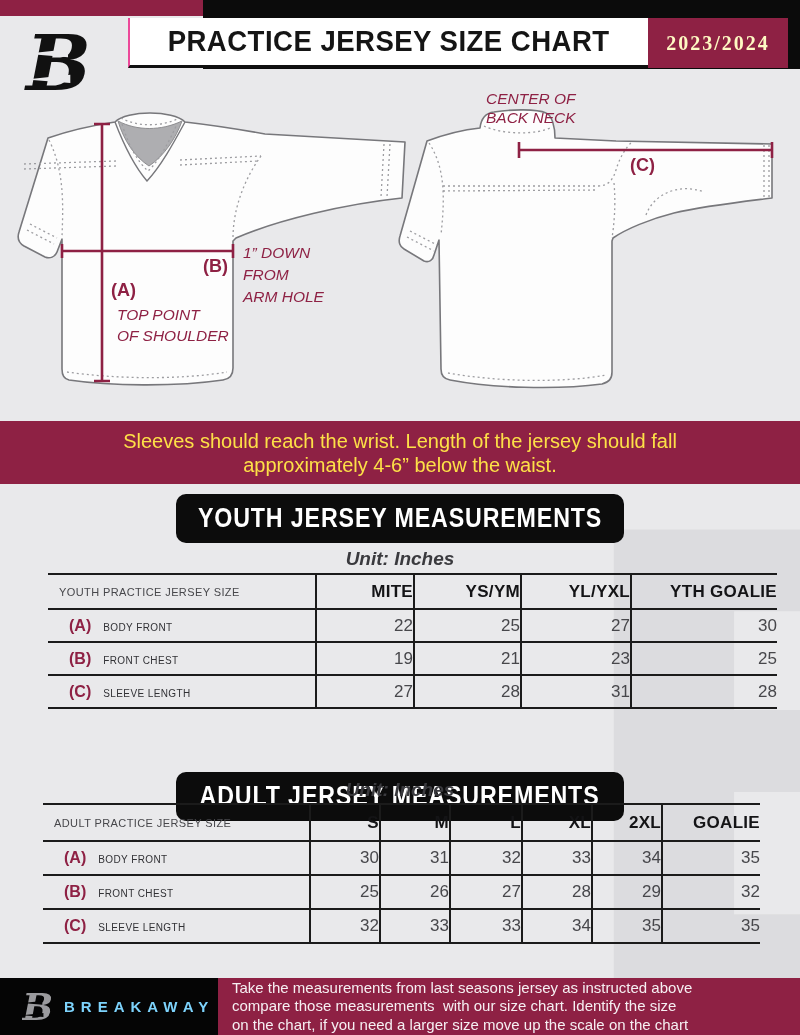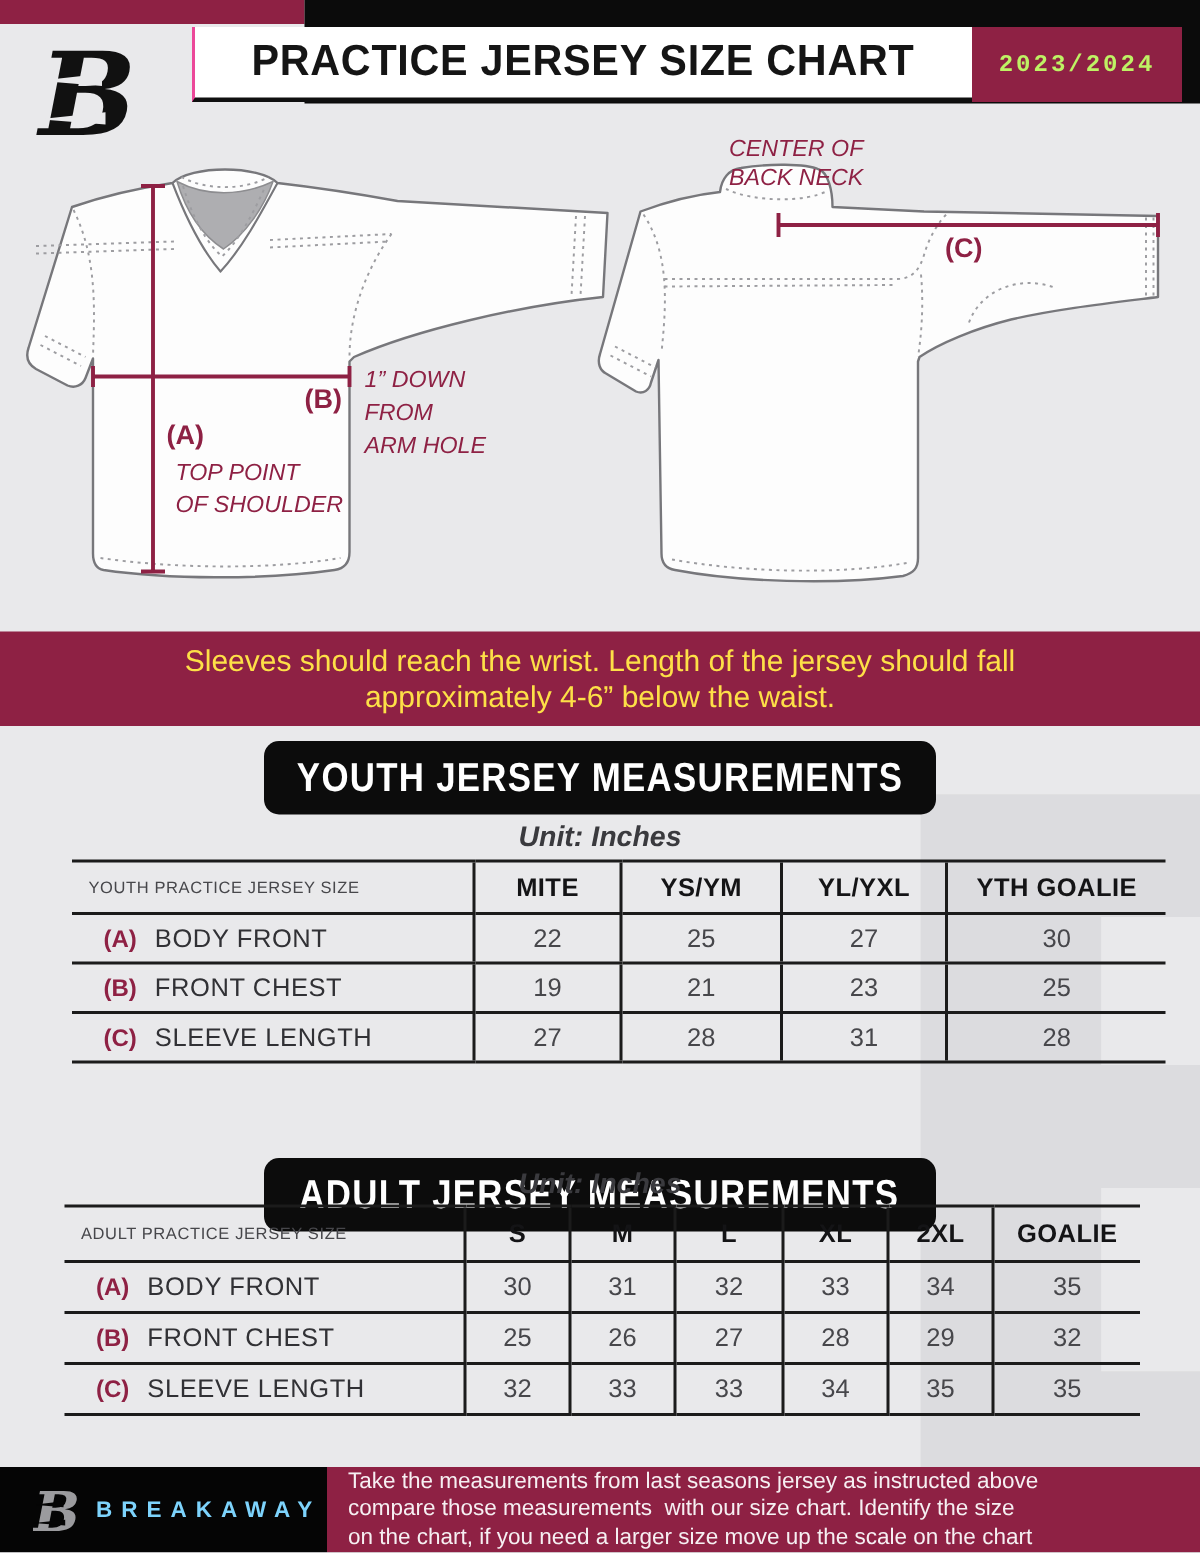--- a/index.html
+++ b/index.html
@@ -27,22 +27,22 @@
   }
   .title-box span {
     font-weight:bold; font-size:29px; letter-spacing:0.5px; color:#151515;
     white-space:nowrap; transform:scaleX(0.95);
   }
   .year-box {
     position:absolute; left:648px; top:18px; width:140px; height:50px;
     background:#8e2144; display:flex; align-items:center; justify-content:center;
   }
   .year-box span {
-    font-family:Liberation Mono, monospace; font-weight:bold;
-    font-size:16px; letter-spacing:2px; color:#bef264; white-space:nowrap;
+    font-family:Liberation Serif, serif; font-weight:bold;
+    font-size:20px; letter-spacing:2px; color:#fef9c3; white-space:nowrap;
   }
   
   .front-svg { position:absolute; left:15px; top:100px; z-index:1; }
   .back-svg  { position:absolute; left:398px; top:85px; z-index:1; }
   .jersey-outline { fill:#fdfdfd; stroke:#77777b; stroke-width:1.6; stroke-linejoin:round; }
   .seam  { fill:none; stroke:#9d9da1; stroke-width:1.3; stroke-dasharray:2 3; }
   .edge  { fill:none; stroke:#77777b; stroke-width:1.4; }
   .mline { fill:none; stroke:#8e2144; stroke-width:2.6; }
   .mkey  { fill:#8e2144; font-weight:bold; font-size:18px; font-family:"Liberation Sans",sans-serif; }
   .mtext { fill:#8e2144; font-style:italic; font-size:15.5px; font-family:"Liberation Sans",sans-serif; }
@@ -70,30 +70,30 @@
   }
   .u1 { top:548px; }
   .u2 { top:779px; }
   
   table { border-collapse:collapse; table-layout:fixed; position:absolute; z-index:1; }
   .y-table { left:48px; top:573px; width:729px; }
   .a-table { left:43px; top:803px; width:717px; }
   td { vertical-align:middle; }
   tr.hrow td { border-top:2px solid #1b1b1b; border-bottom:2px solid #1b1b1b; }
   tr.drow td { border-bottom:2px solid #1b1b1b; }
-  td.vcell { border-left:2px solid #1b1b1b; text-align:center; }
+  td.vcell { border-left:2px solid #1b1b1b; text-align:right; }
   .y-table tr.hrow td { height:35px; }
   .y-table tr.drow td { height:33px; }
   .a-table tr.hrow td { height:37px; }
   .a-table tr.drow td { height:34px; }
   td.labhead { padding-left:11px; font-size:11px; color:#47474b; letter-spacing:0.4px; }
   td.szhead  { font-weight:bold; font-size:17px; color:#141416; letter-spacing:0.3px; }
   td.labcell { padding-left:21px; }
   td.labcell .key    { font-weight:bold; font-size:16px; color:#8e2144; }
-  td.labcell .rlabel { font-size:17px; color:#313135; letter-spacing:0.4px; margin-left:12px; }
+  td.labcell .rlabel { font-size:10px; color:#313135; letter-spacing:0.4px; margin-left:12px; }
   td.num { font-size:17px; color:#47474b; }
   
   .footer-black {
     position:absolute; left:0; top:978px; width:218px; height:57px; background:#050505; z-index:2;
     display:flex; align-items:center;
   }
   .footer-black .flogo { margin-left:22px; width:34px; height:40px; }
   .footer-black .brand {
     color:#7dd3fc; font-weight:bold; font-size:15px; letter-spacing:6px; margin-left:8px; white-space:nowrap;
   }

